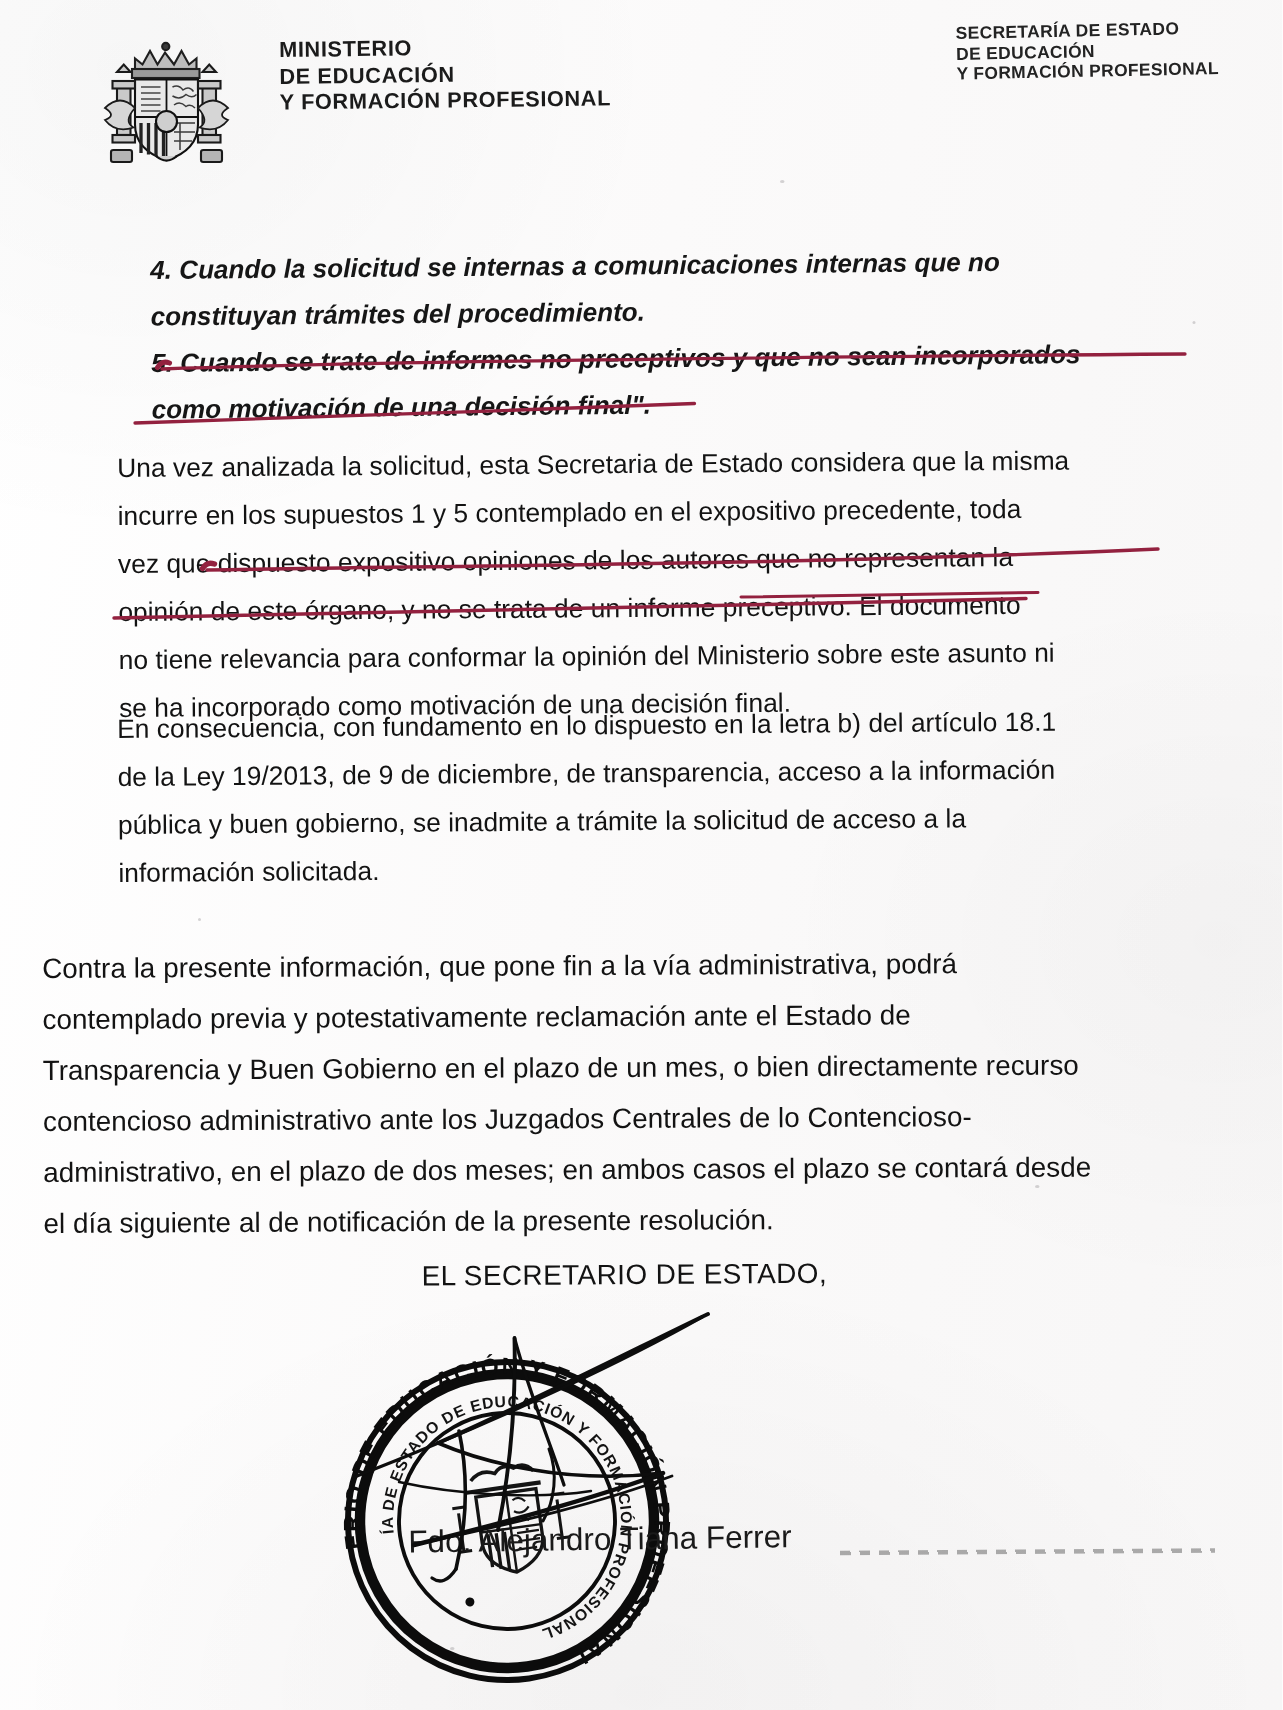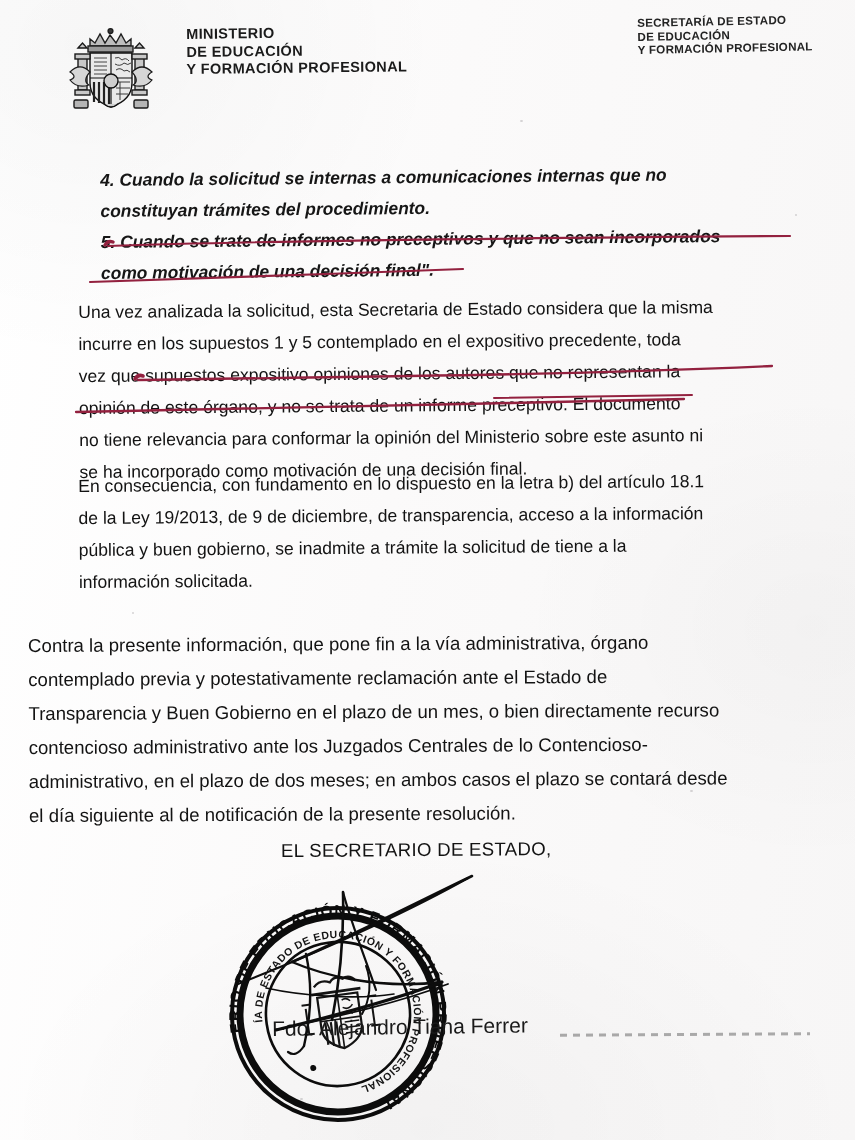--- a/index.html
+++ b/index.html
@@ -349,21 +349,21 @@
     <span class="ln just">
       <span>Una vez analizada la solicitud, esta</span>
       <span>Secretaria de Estado considera que la misma</span>
     </span>
     <span class="ln just">
       <span>incurre en los supuestos 1 y 5</span>
       <span>contemplado en el expositivo precedente, toda</span>
     </span>
     <span class="ln just">
       <span>vez que</span>
-      <span>supuestos</span>
+      <span>dispuesto</span>
       <span>expositivo</span>
       <span>opiniones</span>
       <span>de</span>
       <span>los</span>
       <span>autores</span>
       <span>que</span>
       <span>no</span>
       <span>representan</span>
       <span>la</span>
     </span>
@@ -393,41 +393,41 @@
       <span>y</span>
       <span>buen</span>
       <span>gobierno,</span>
       <span>se</span>
       <span>inadmite</span>
       <span>a</span>
       <span>trámite</span>
       <span>la</span>
       <span>solicitud</span>
       <span>de</span>
-      <span>tiene</span>
+      <span>acceso</span>
       <span>a</span>
       <span>la</span>
     </span>
     <span class="ln">información solicitada.</span>
   </div>
 
   <div class="para" id="para-contra">
     <span class="ln just">
       <span>Contra</span>
       <span>la</span>
       <span>presente</span>
       <span>información,</span>
       <span>que</span>
       <span>pone</span>
       <span>fin</span>
       <span>a</span>
       <span>la</span>
       <span>vía</span>
       <span>administrativa,</span>
-      <span>órgano</span>
+      <span>podrá</span>
     </span>
     <span class="ln just">
       <span>contemplado</span>
       <span>previa</span>
       <span>y</span>
       <span>potestativamente</span>
       <span>reclamación</span>
       <span>ante</span>
       <span>el</span>
       <span>Estado</span>

